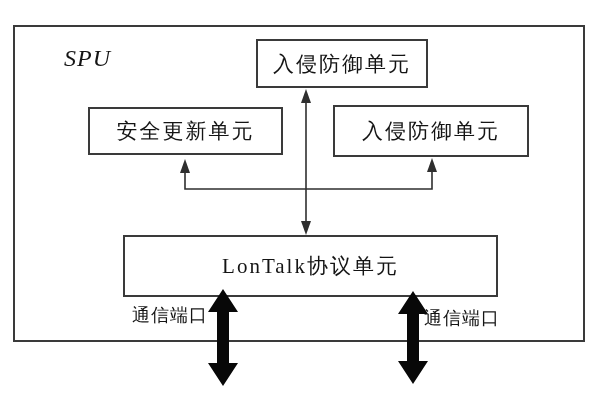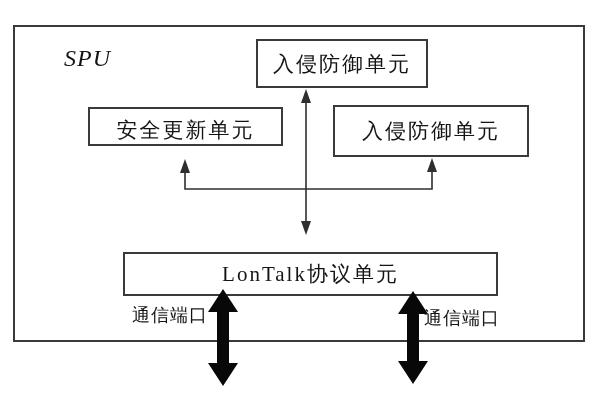--- a/index.html
+++ b/index.html
@@ -31,23 +31,23 @@
     position: absolute;
     border: 2px solid var(--box-border, #3a3a3a);
     background: var(--background, #ffffff);
     display: flex; align-items: center; justify-content: center;
     font-size: 21px;
     letter-spacing: 2px;
     color: var(--text, #141414);
     white-space: nowrap;
   }
   .node-intrusion { left: 208px; top: 39px;  width: 172px; height: 49px; margin-left: 48px; }
-  .node-update    { left: 88px;  top: 107px; width: 195px; height: 39px; align-items: flex-end; }
+  .node-update    { left: 88px;  top: 107px; width: 195px; height: 48px; }
   .node-key       { left: 333px; top: 105px; width: 196px; height: 52px; }
-  .node-lontalk   { left: 123px; top: 252px; width: 375px; height: 44px; text-align: center; }
+  .node-lontalk   { left: 123px; top: 235px; width: 375px; height: 62px; text-align: center; }
   .port-label {
     position: absolute;
     font-size: 18px;
     letter-spacing: 1px;
     color: var(--text, #141414);
     white-space: nowrap;
   }
   .port-left  { left: 132px; top: 303px; }
   .port-right { left: 424px; top: 306px; }
   .overlay {

